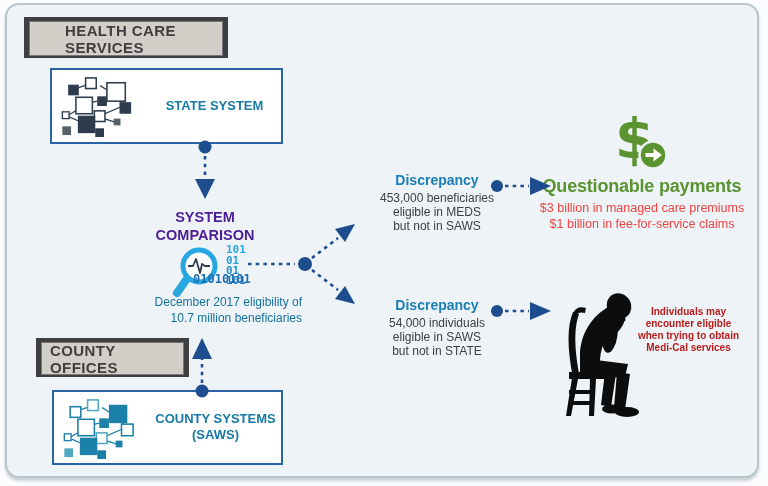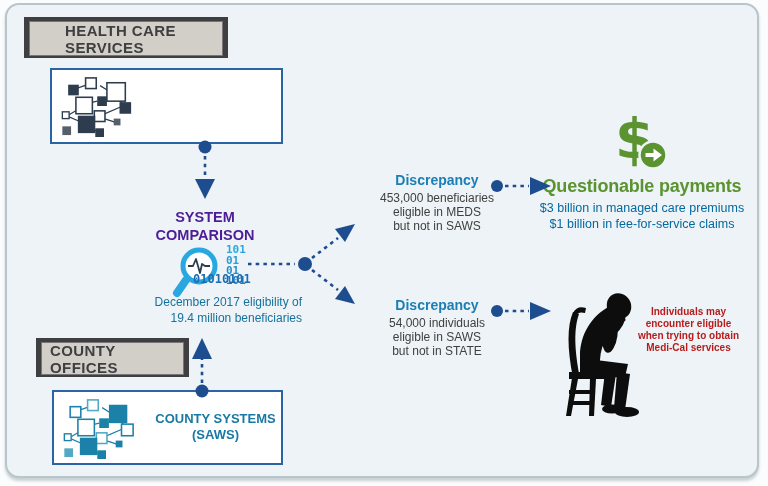--- a/index.html
+++ b/index.html
@@ -37,21 +37,21 @@
   .disc{position:absolute;width:140px;text-align:center;z-index:2;}
   .disc .dlabel{font-weight:bold;font-size:14px;color:#1b7eb4;margin-bottom:3px;}
   .disc .dline{font-size:12px;line-height:1.18;color:#404040;white-space:nowrap;}
   #disc-top{left:367px;top:172px;}
   #disc-bottom{left:367px;top:297px;}
   
   #dollar-icon{position:absolute;left:608px;top:106px;z-index:2;}
   #pay-title{position:absolute;left:537px;top:176px;width:210px;text-align:center;
              font-weight:bold;font-size:18px;letter-spacing:-.2px;color:#5b9331;white-space:nowrap;z-index:2;}
   #pay-lines{position:absolute;left:532px;top:201px;width:220px;text-align:center;
-             font-size:12.5px;line-height:1.25;color:#0369a1;white-space:nowrap;z-index:2;}
+             font-size:12.5px;line-height:1.25;color:#ef4444;white-space:nowrap;z-index:2;}
   
   #person-icon{position:absolute;left:552px;top:280px;z-index:2;}
   #hard-lines{position:absolute;left:611px;top:306px;width:155px;text-align:center;
               font-size:10px;line-height:1.2;color:#b91c1c;white-space:nowrap;z-index:2;font-weight:bold;}
   #arrows{position:absolute;left:0;top:0;z-index:3;pointer-events:none;}
 </style>
 </head>
 <body>
 
 <div class="canvas"></div>
@@ -75,20 +75,21 @@
     <rect x="16" y="23" width="17" height="17" fill="#fff" stroke="#2e3d4e" stroke-width="1.6"></rect>
     <rect x="61" y="28" width="12" height="12" fill="#2e3d4e"></rect>
     <rect x="2" y="38" width="7" height="7" fill="#fff" stroke="#2e3d4e" stroke-width="1.4"></rect>
     <rect x="35" y="37" width="11" height="11" fill="#fff" stroke="#2e3d4e" stroke-width="1.6"></rect>
     <rect x="18" y="42" width="18" height="18" fill="#2e3d4e"></rect>
     <rect x="55" y="45" width="7" height="7" fill="#55606b"></rect>
     <rect x="2" y="53" width="9" height="9" fill="#55606b"></rect>
     <rect x="36" y="55" width="9" height="9" fill="#2e3d4e"></rect>
   </svg>
   <div class="lbl">
+    <div>STATE SYSTEM</div>
   </div>
 </div>
 
 <div class="sysbox" id="county-box">
   <svg class="icon" width="88" height="62" viewBox="0 0 90 64">
     <g stroke="#1b81a8" stroke-width="1.3" fill="none">
       <path d="M13 15 L31 9 M41 11 L49 16 M25 30 L38 27 M57 19 L64 30 M24 32 L9 41 M6 42 L20 48 M39 43 L62 33 M28 52 L37 58 M45 45 L57 49"></path>
     </g>
     <rect x="8" y="10" width="11" height="11" fill="#fff" stroke="#1b81a8" stroke-width="1.6"></rect>
     <rect x="26" y="3" width="11" height="11" fill="#fff" stroke="#53a8c4" stroke-width="1.6"></rect>
@@ -118,21 +119,21 @@
   <circle cx="27" cy="21" r="16" fill="#ffffff" stroke="#29a7e0" stroke-width="5"></circle>
   <polyline points="16,21 21,21 24,14 28,28 30,19 33,21 38,21" fill="none" stroke="#2e3d4e" stroke-width="1.8" stroke-linejoin="round"></polyline>
 </svg>
 <div class="bin" id="bin0">101</div>
 <div class="bin" id="bin1">01</div>
 <div class="bin" id="bin2">01</div>
 <div class="bin" id="bin3">101</div>
 <div class="bin" id="bin4">01010101</div>
 <div id="comp-caption">
   <div>December 2017 eligibility of</div>
-  <div>19.4 million beneficiaries</div>
+  <div>10.7 million beneficiaries</div>
 </div>
 
 <div class="disc" id="disc-top">
   <div class="dlabel">Discrepancy</div>
   <div class="dline">453,000 beneficiaries</div>
   <div class="dline">eligible in MEDS</div>
   <div class="dline">but not in SAWS</div>
 </div>
 
 <div class="disc" id="disc-bottom">

